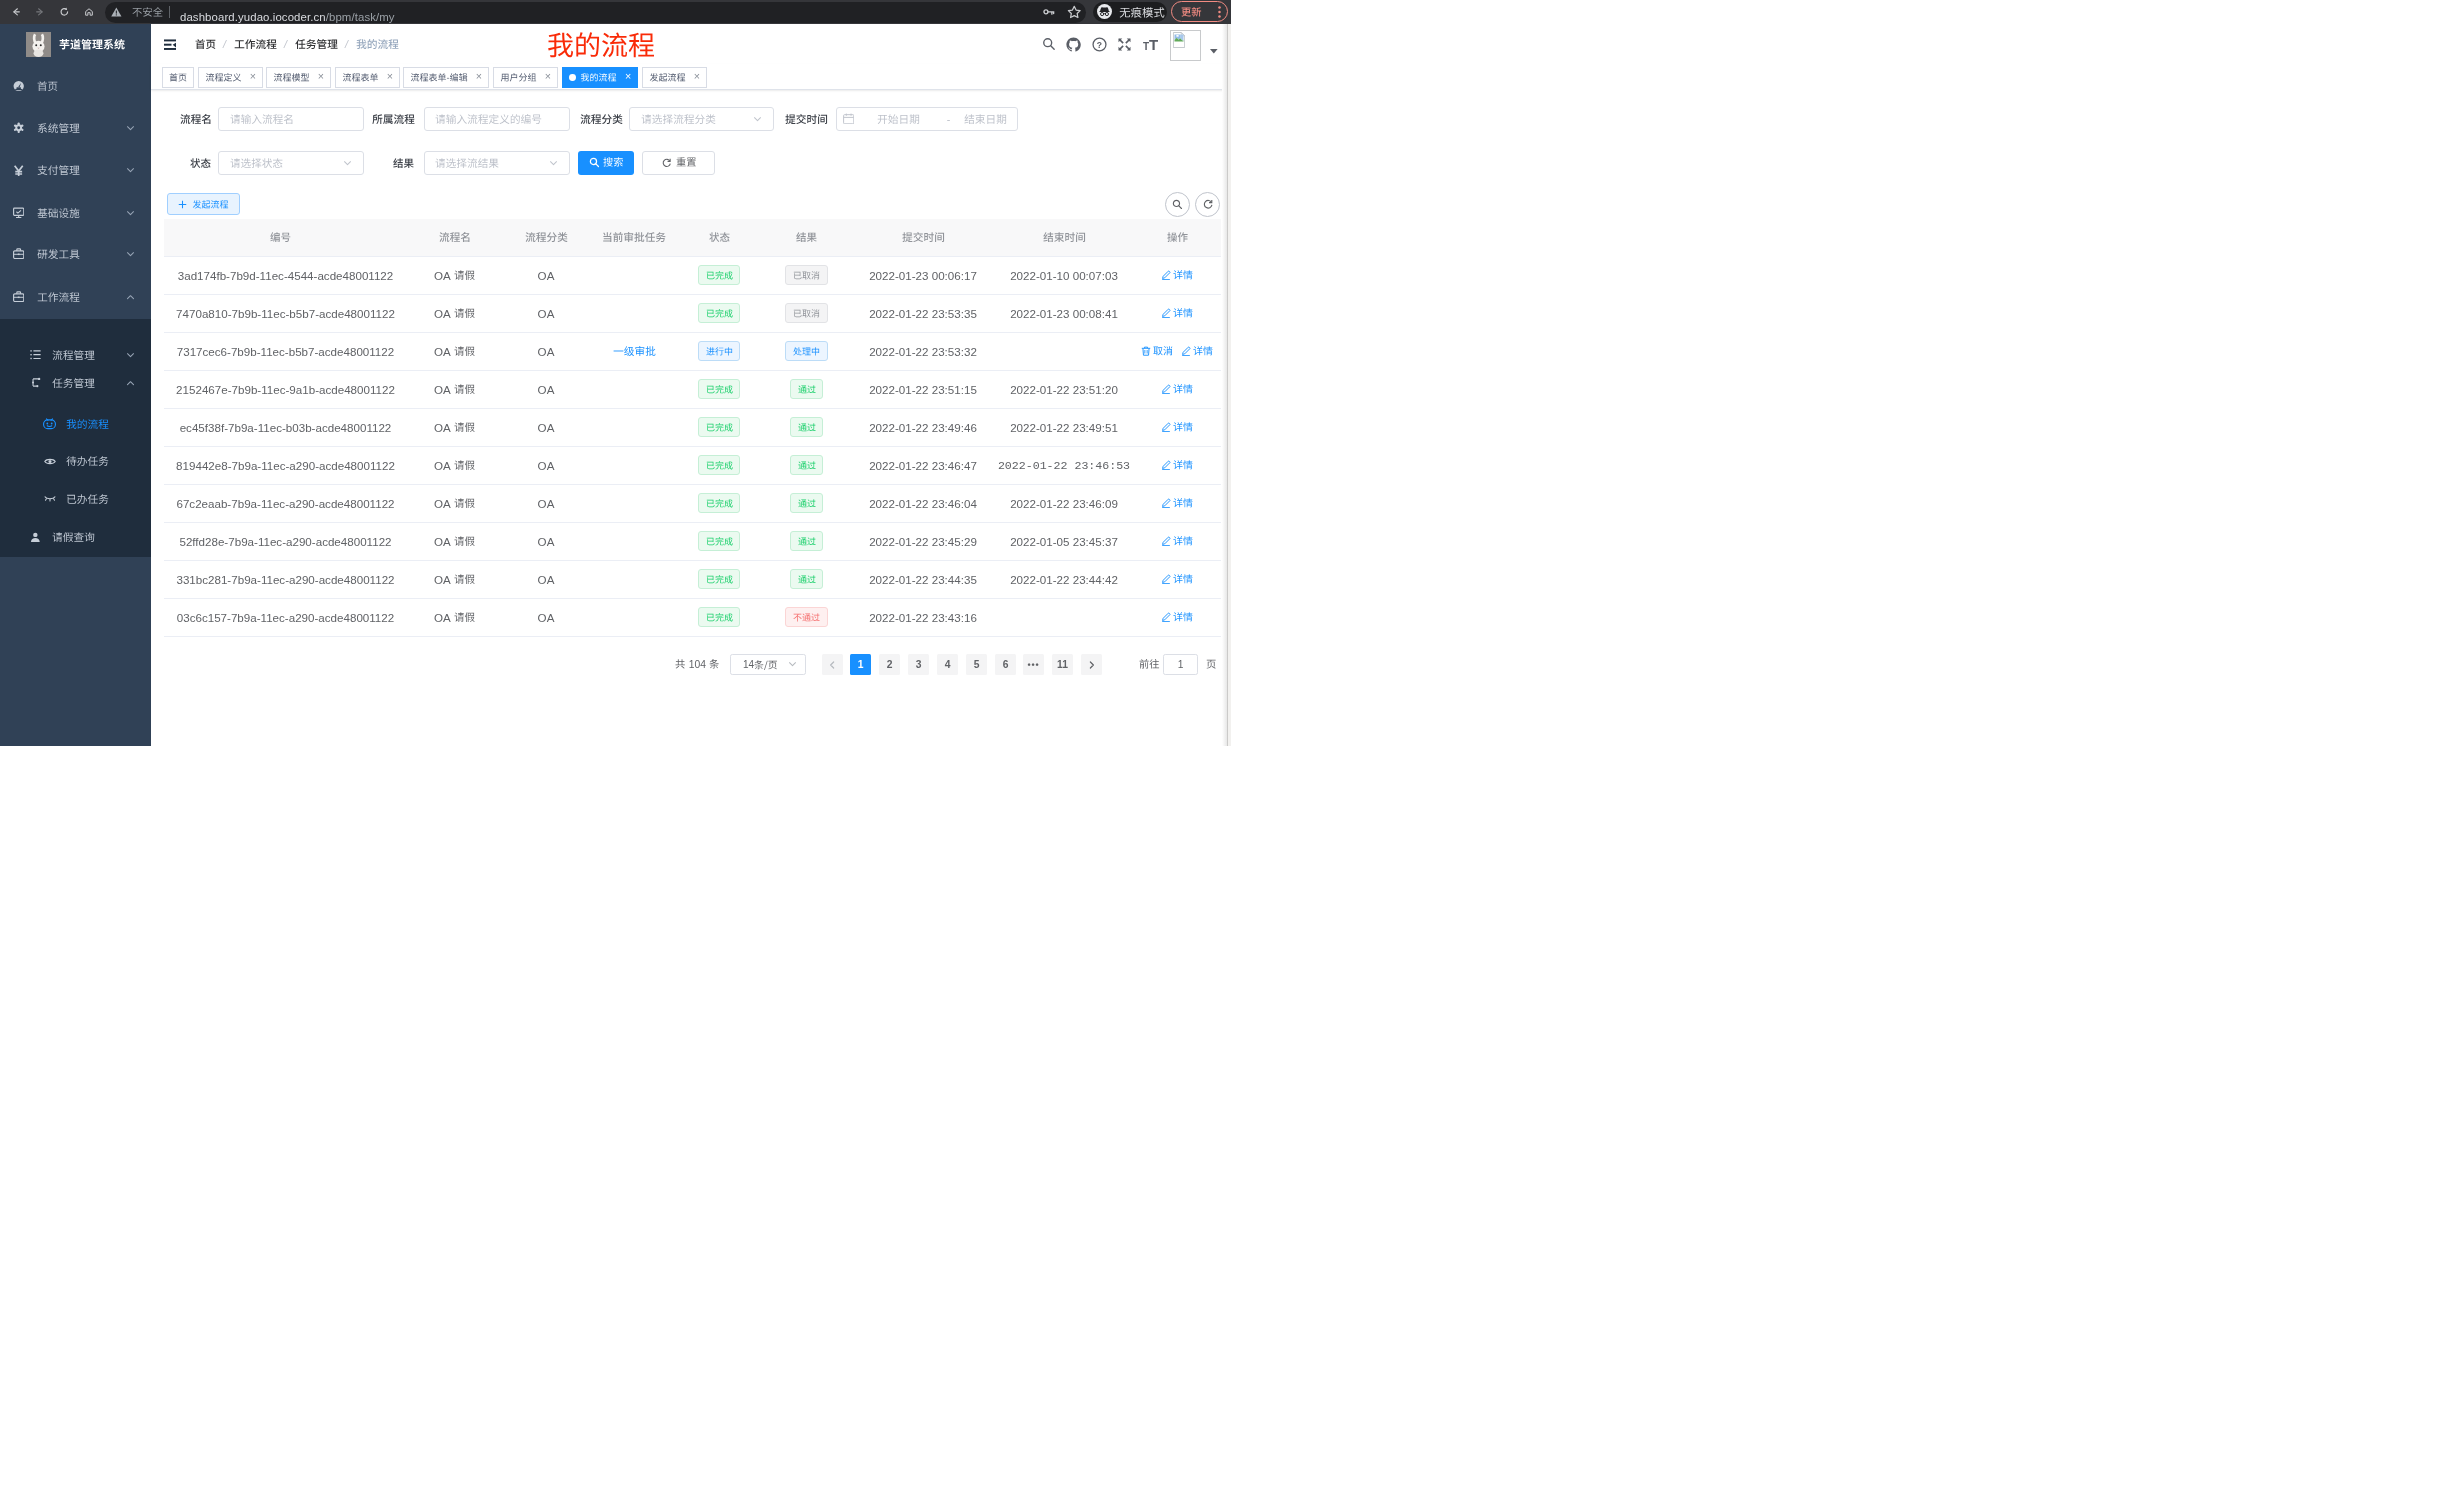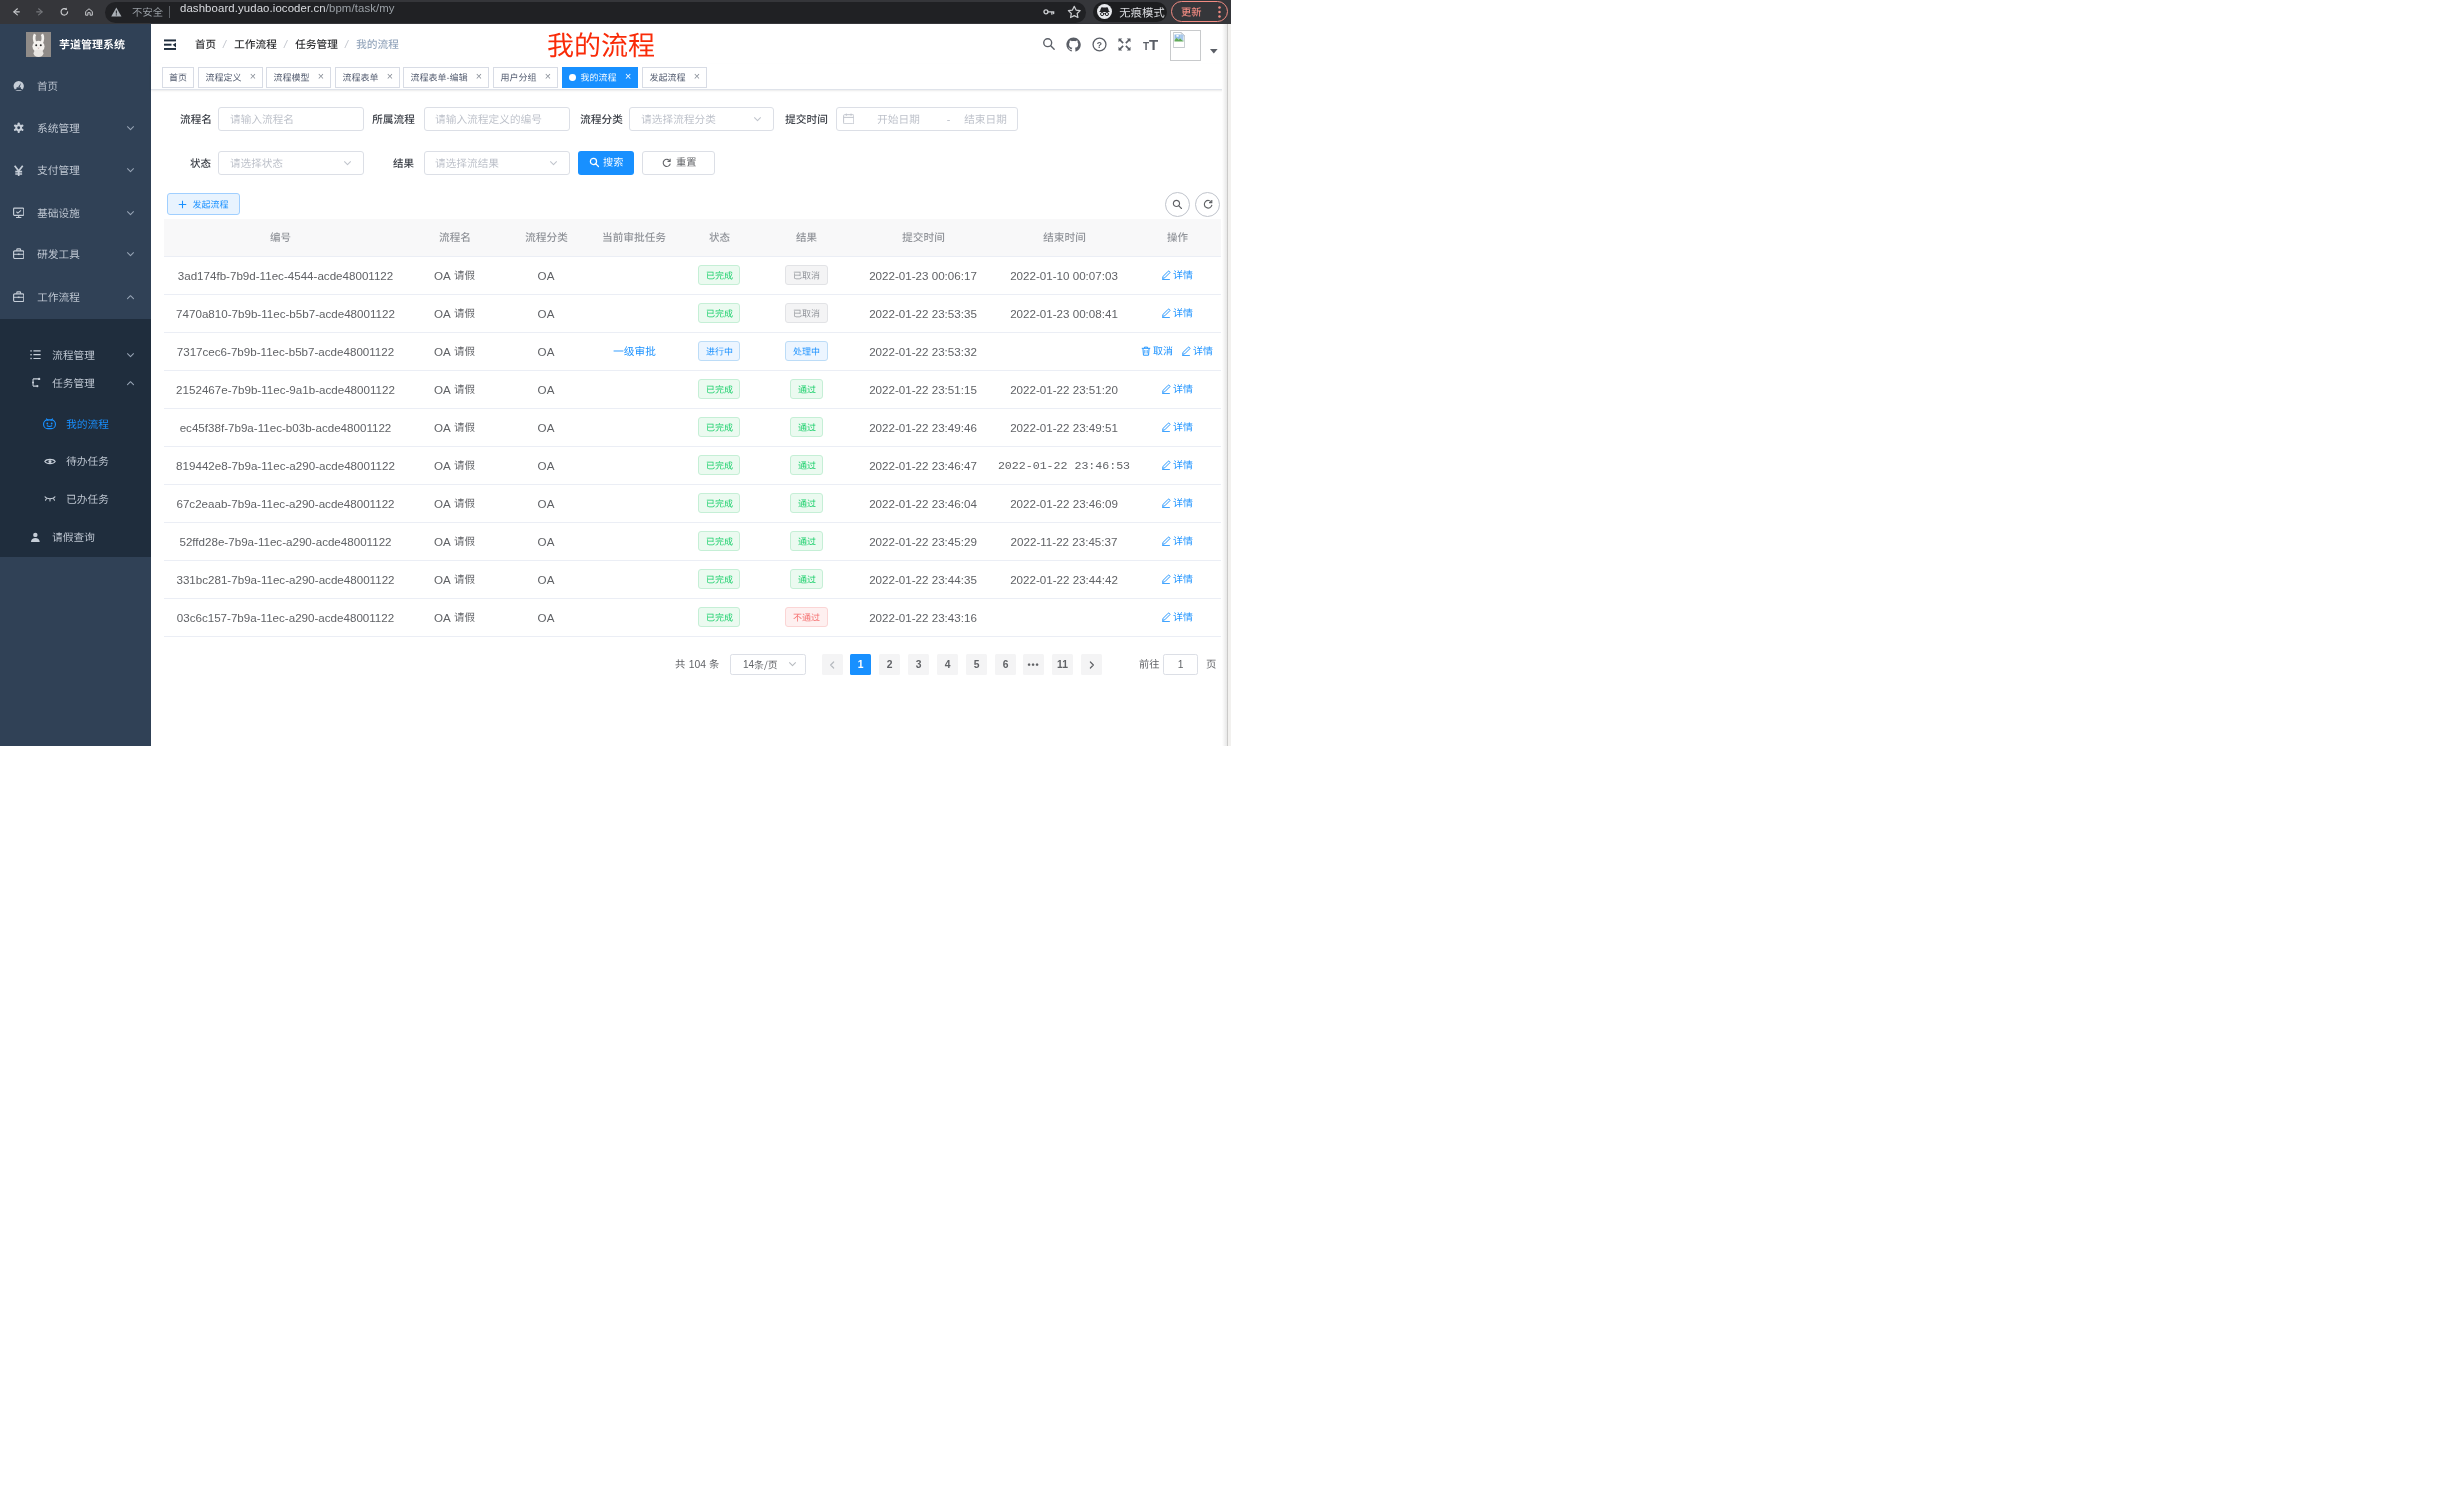--- a/index.html
+++ b/index.html
@@ -171,21 +171,21 @@
 <div style="position:absolute;left:132px;top:6.8px;width:46px;height:11.4px;display:flex;align-items:center;">
     <svg class="cj" width="31" height="10.7" viewBox="0 0 41 14">
       <g fill="#9aa0a6" transform="translate(0,11.7) scale(0.013700,-0.013700)">
         <use href="#r0" x="0"></use>
         <use href="#r1" x="1000"></use>
         <use href="#r2" x="2000"></use>
       </g>
     </svg>
   </div>
 <div style="position:absolute;left:169px;top:6px;width:0.8px;height:12px;background:#5f6368;"></div>
-<div style="position:absolute;left:180px;top:1.9px;width:609px;height:21px;display:flex;align-items:flex-start;font-size:11.4px;color:#dadce0;letter-spacing:0.1px;">dashboard.yudao.iocoder.cn<span style="color:#9aa0a6">/bpm/task/my</span></div>
+<div style="position:absolute;left:180px;top:1.9px;width:609px;height:21px;display:flex;align-items:flex-end;font-size:11.4px;color:#dadce0;letter-spacing:0.1px;">dashboard.yudao.iocoder.cn<span style="color:#9aa0a6">/bpm/task/my</span></div>
 <div style="position:absolute;left:1042px;top:5.3px;width:13.7px;height:13.7px;display:flex;align-items:center;justify-content:center;">
     <svg width="13.7" height="13.7" viewBox="0 0 18 18">
       <circle cx="5.2" cy="9" r="2.6" stroke="#c9cbce" stroke-width="1.8" fill="none"></circle>
       <path d="M7.8 9 H15.5 M13 9 V12 M15.3 9 V11.2" stroke="#c9cbce" stroke-width="1.8" stroke-linecap="round"></path>
     </svg>
   </div>
 <div style="position:absolute;left:1067px;top:5px;width:14.5px;height:14.5px;display:flex;align-items:center;justify-content:center;">
     <svg width="14.5" height="14.5" viewBox="0 0 19 19">
       <path d="M9.5 1.8 L11.9 6.6 L17.2 7.4 L13.3 11.1 L14.3 16.4 L9.5 13.9 L4.7 16.4 L5.7 11.1 L1.8 7.4 L7.1 6.6 Z" stroke="#c9cbce" stroke-width="1.6" fill="none" stroke-linejoin="round"></path>
     </svg>
@@ -1383,21 +1383,21 @@
     <span style="display:inline-flex;align-items:center;justify-content:center;height:20.5px;padding:0 6.8px;background:#ebfaf0;border:0.8px solid #c5efd6;border-radius:3px;box-sizing:border-box;">
       <svg class="cj" width="18" height="9" viewBox="0 0 24 12">
         <g fill="#13ce66" transform="translate(0,10.3) scale(0.012000,-0.012000)">
           <use href="#r125" x="0"></use>
           <use href="#r126" x="1000"></use>
         </g>
       </svg>
     </span>
   </div>
 <div style="position:absolute;left:852px;top:522px;width:142px;height:38px;display:flex;align-items:center;justify-content:center;font-size:11.6px;color:#606266;">2022-01-22 23:45:29</div>
-<div style="position:absolute;left:995px;top:522px;width:138px;height:38px;display:flex;align-items:center;justify-content:center;font-size:11.6px;color:#606266;">2022-11-22 23:45:37</div>
+<div style="position:absolute;left:995px;top:522px;width:138px;height:38px;display:flex;align-items:center;justify-content:center;font-size:11.6px;color:#606266;">2022-01-05 23:45:37</div>
 <div style="position:absolute;left:1133px;top:522px;width:88px;height:38px;display:flex;align-items:center;justify-content:center;">
     <span style="display:inline-flex;align-items:center;">
       <svg width="10" height="10" viewBox="0 0 13 13">
         <path d="M2 11 L2.8 8.2 L9.4 1.6 A0.9 0.9 0 0 1 10.7 1.6 L11.4 2.3 A0.9 0.9 0 0 1 11.4 3.6 L4.8 10.2 L2 11 Z" stroke="#1890ff" stroke-width="1.2" fill="none" stroke-linejoin="round"></path>
         <path d="M1.5 12.5 H11.5" stroke="#1890ff" stroke-width="1.2"></path>
       </svg>
       <span style="width:2.3px"></span>
       <svg class="cj" width="20" height="10" viewBox="0 0 26 13">
         <g fill="#1890ff" transform="translate(0,11.1) scale(0.013000,-0.013000)">
           <use href="#r115" x="0"></use>

